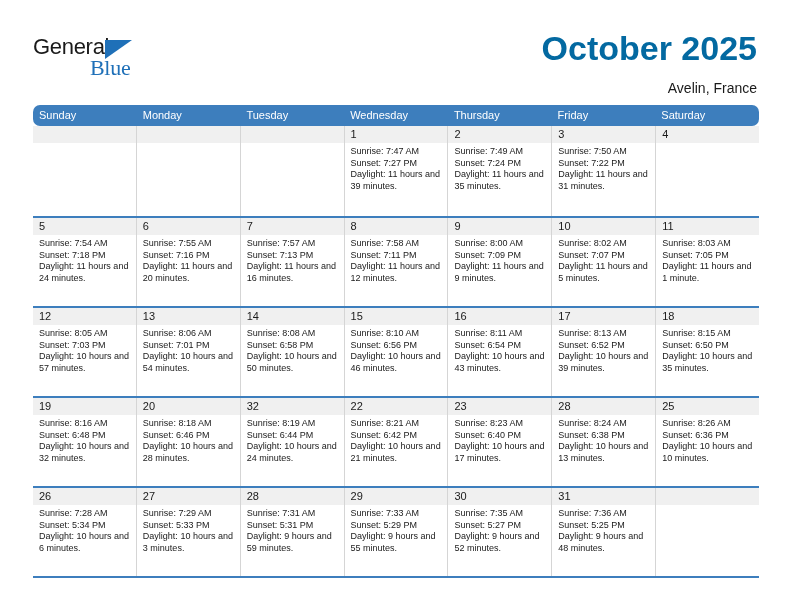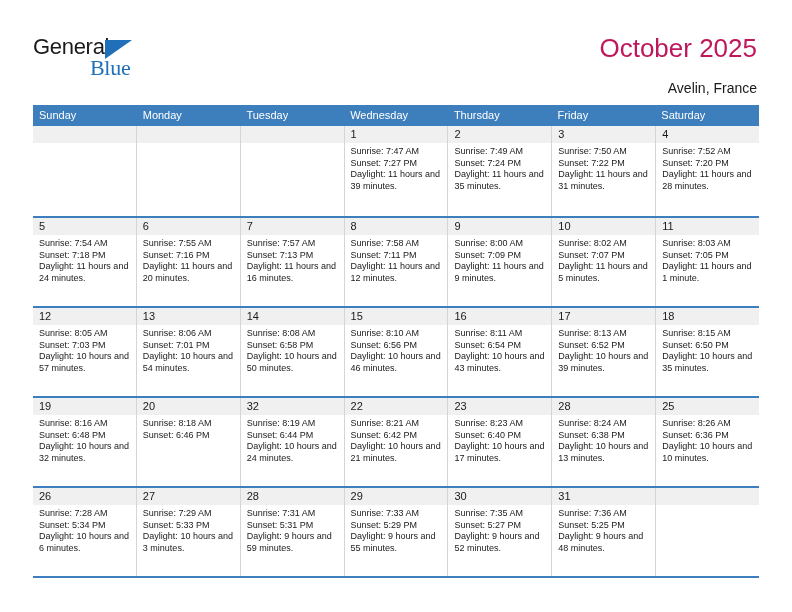--- a/index.html
+++ b/index.html
@@ -64,24 +64,25 @@
     font-family: Liberation Serif, serif;
   }
 
   .title-block {
     position: absolute;
     right: 35px;
     top: 33px;
     text-align: right;
   }
   .cal-title {
-    font-size: 26px;
-    color: #be185d;
+    font-size: 34px;
+    color: #0369a1;
     line-height: 30px;
     white-space: nowrap;
+    font-weight: bold;
   }
   .cal-subtitle {
     font-size: 14px;
     color: #1a1a1a;
     line-height: 18px;
     margin-top: 16px;
     white-space: nowrap;
   }
 
   
@@ -89,20 +90,21 @@
     position: absolute;
     left: 33px;
     top: 105px;
     width: 726px;
   }
   .weekday-row {
     display: flex;
     width: 726px;
     background: #3d7ebd;
     height: 21px;
+    border-radius: 7px;
   }
   .weekday {
     flex: 1 1 0;
     color: #ffffff;
     font-size: 11px;
     line-height: 21px;
     padding-left: 6px;
     box-sizing: border-box;
     overflow: hidden;
     white-space: nowrap;
@@ -215,25 +217,20 @@
           <div class="day-cell">
             <div class="day-number">3</div>
             <div class="day-info">
               <div>Sunrise: 7:50 AM</div>
               <div>Sunset: 7:22 PM</div>
               <div>Daylight: 11 hours and 31 minutes.</div>
             </div>
           </div>
           <div class="day-cell">
             <div class="day-number">4</div>
-            <div class="day-info">
-              <div>Sunrise: 7:52 AM</div>
-              <div>Sunset: 7:20 PM</div>
-              <div>Daylight: 11 hours and 28 minutes.</div>
-            </div>
           </div>
         </div>
         <div class="week-row">
           <div class="day-cell">
             <div class="day-number">5</div>
             <div class="day-info">
               <div>Sunrise: 7:54 AM</div>
               <div>Sunset: 7:18 PM</div>
               <div>Daylight: 11 hours and 24 minutes.</div>
             </div>
@@ -352,20 +349,21 @@
               <div>Sunrise: 8:16 AM</div>
               <div>Sunset: 6:48 PM</div>
               <div>Daylight: 10 hours and 32 minutes.</div>
             </div>
           </div>
           <div class="day-cell">
             <div class="day-number">20</div>
             <div class="day-info">
               <div>Sunrise: 8:18 AM</div>
               <div>Sunset: 6:46 PM</div>
+              <div>Daylight: 10 hours and 28 minutes.</div>
             </div>
           </div>
           <div class="day-cell">
             <div class="day-number">32</div>
             <div class="day-info">
               <div>Sunrise: 8:19 AM</div>
               <div>Sunset: 6:44 PM</div>
               <div>Daylight: 10 hours and 24 minutes.</div>
             </div>
           </div>

